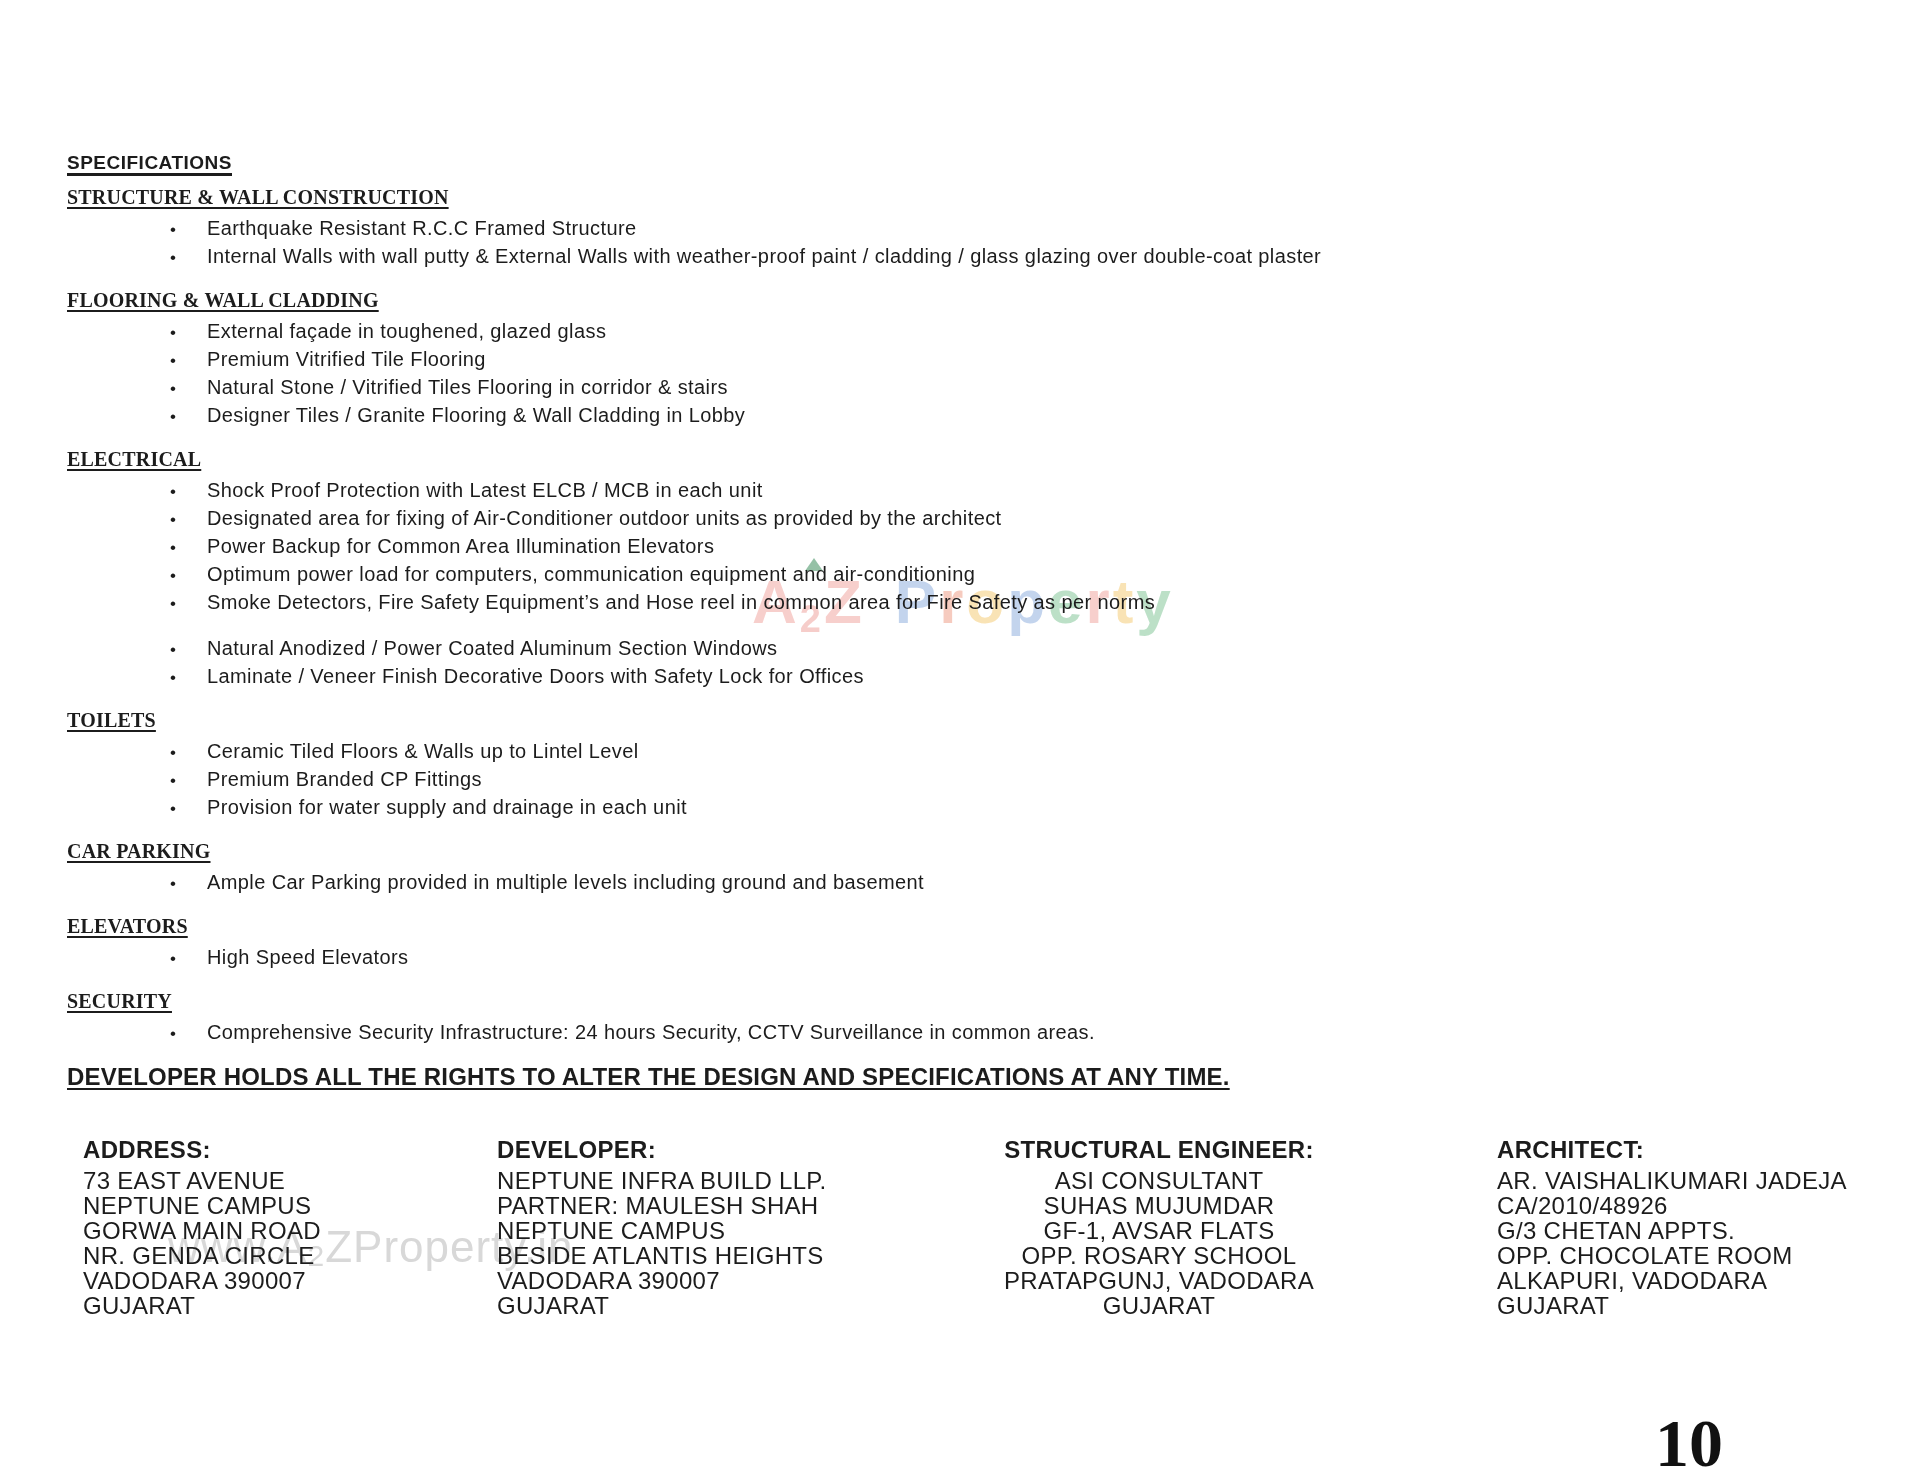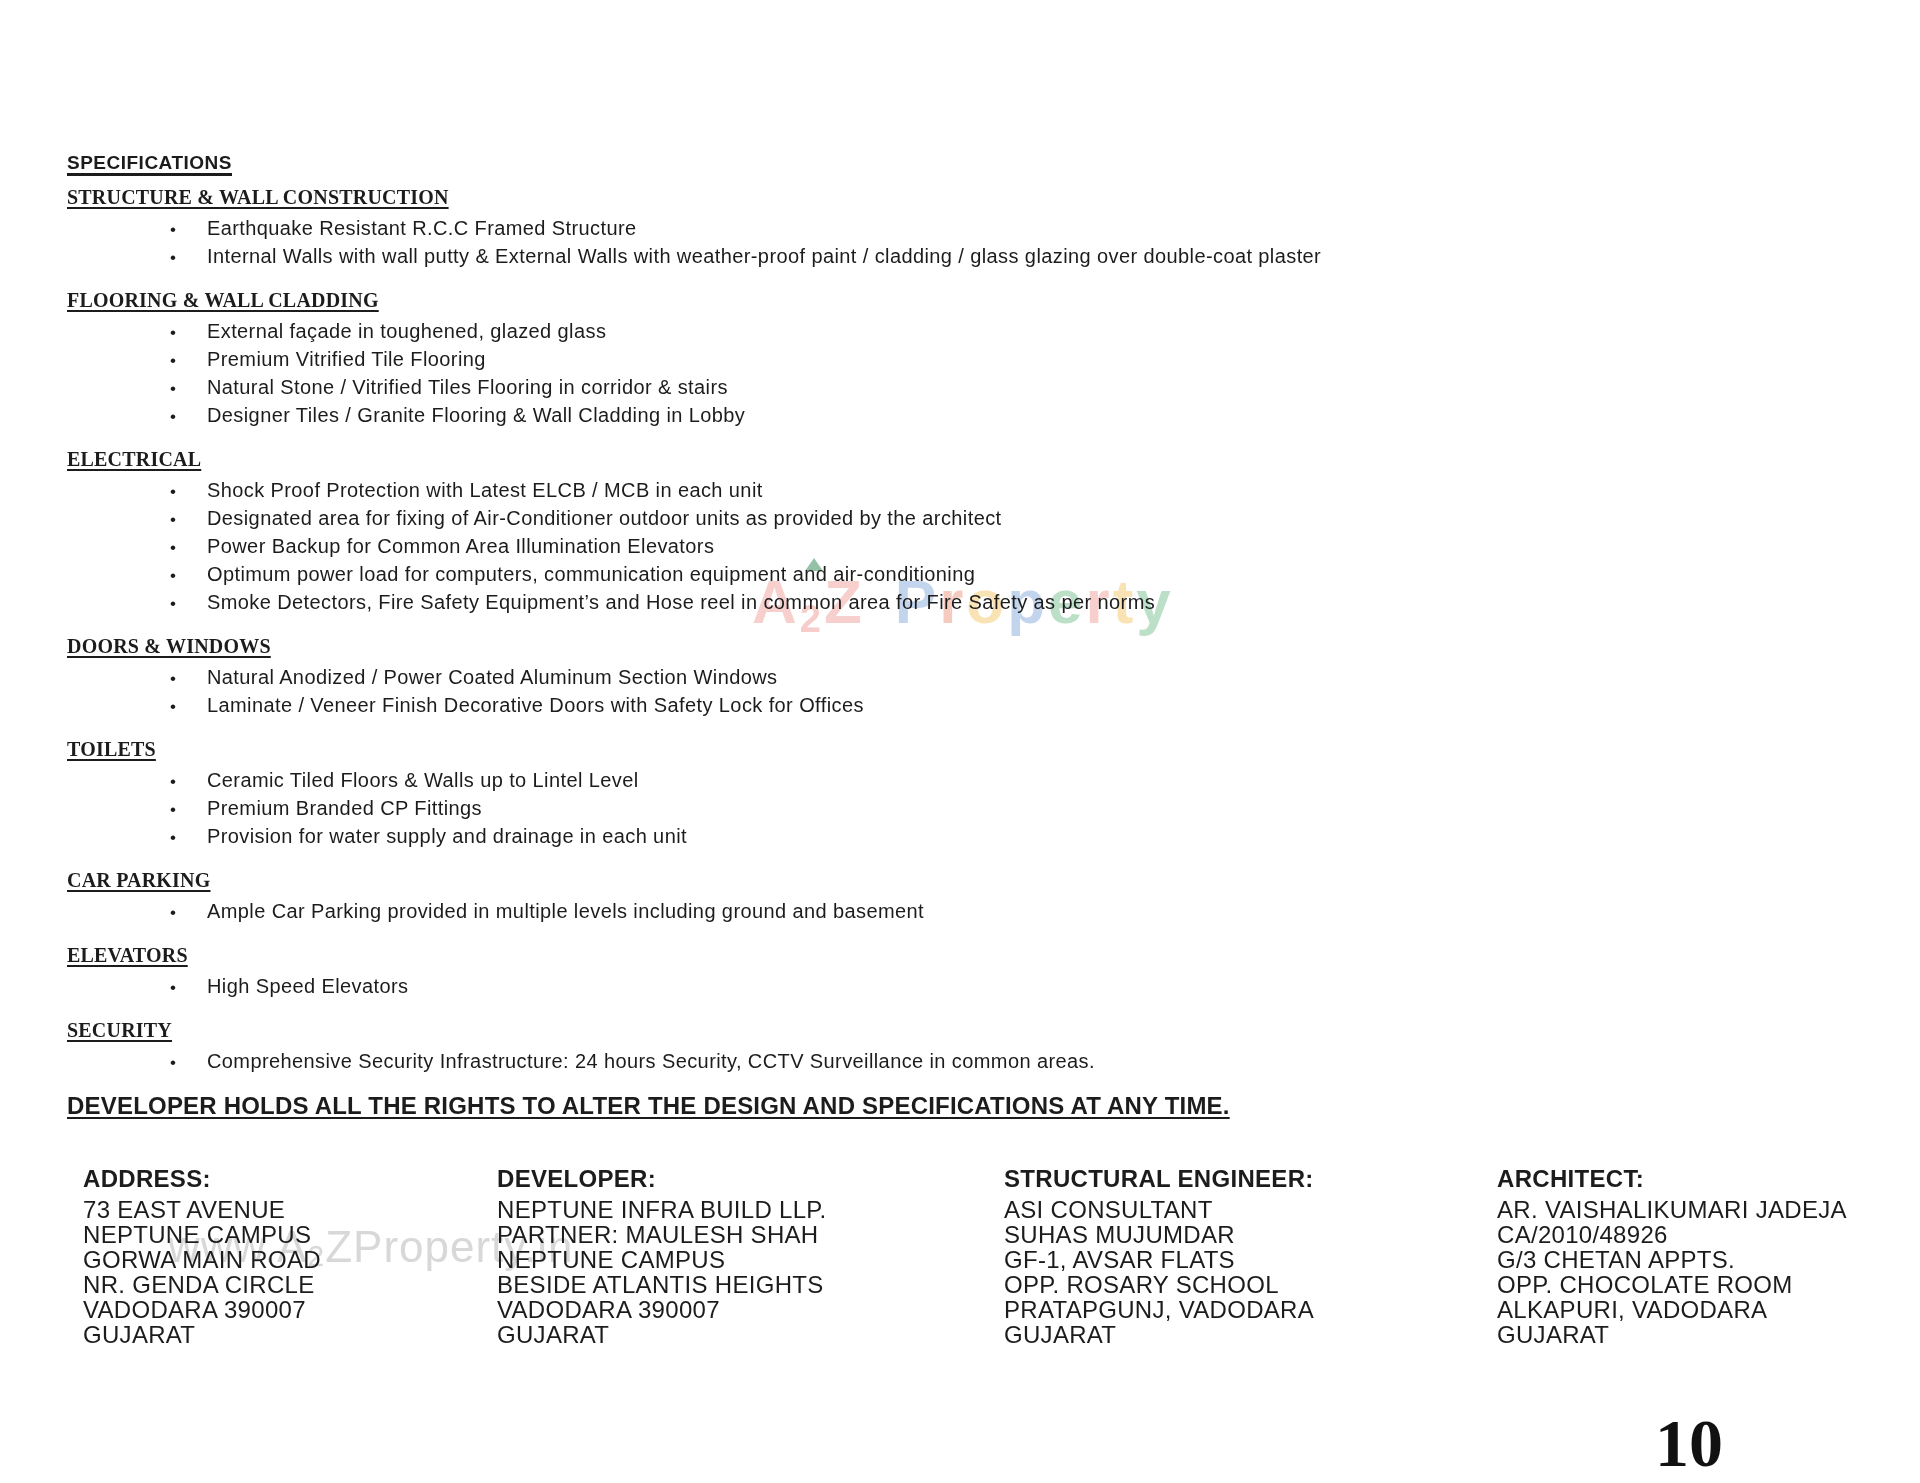--- a/index.html
+++ b/index.html
@@ -71,21 +71,21 @@
   .footer-col {
     position: absolute;
     top: 8px;
     font-size: 24px;
     line-height: 25px;
     letter-spacing: 0.3px;
     white-space: nowrap;
   }
   .footer-col:nth-child(1) { left: 16px; }
   .footer-col:nth-child(2) { left: 430px; }
-  .footer-col:nth-child(3) { left: 937px; }
+  .footer-col:nth-child(3) { left: 937px; text-align: center; }
   .footer-col:nth-child(4) { left: 1430px; }
   .footer-header { font-weight: bold; margin-bottom: 6px; }
   .page-number {
     position: absolute;
     left: 1655px;
     top: 1404px;
     z-index: 2;
     font-family: "Liberation Serif", serif;
     font-size: 68px;
     font-weight: bold;
@@ -191,21 +191,20 @@
           <div class="bullet-row">
             <span class="bullet-dot">•</span>
             <span class="bullet-text">Optimum power load for computers, communication equipment and air-conditioning</span>
           </div>
           <div class="bullet-row">
             <span class="bullet-dot">•</span>
             <span class="bullet-text">Smoke Detectors, Fire Safety Equipment’s and Hose reel in common area for Fire Safety as per norms</span>
           </div>
         </div>
         <div class="section">
-          <div class="section-heading">DOORS &amp; WINDOWS</div>
           <div class="bullet-row">
             <span class="bullet-dot">•</span>
             <span class="bullet-text">Natural Anodized / Power Coated Aluminum Section Windows</span>
           </div>
           <div class="bullet-row">
             <span class="bullet-dot">•</span>
             <span class="bullet-text">Laminate / Veneer Finish Decorative Doors with Safety Lock for Offices</span>
           </div>
         </div>
         <div class="section">

